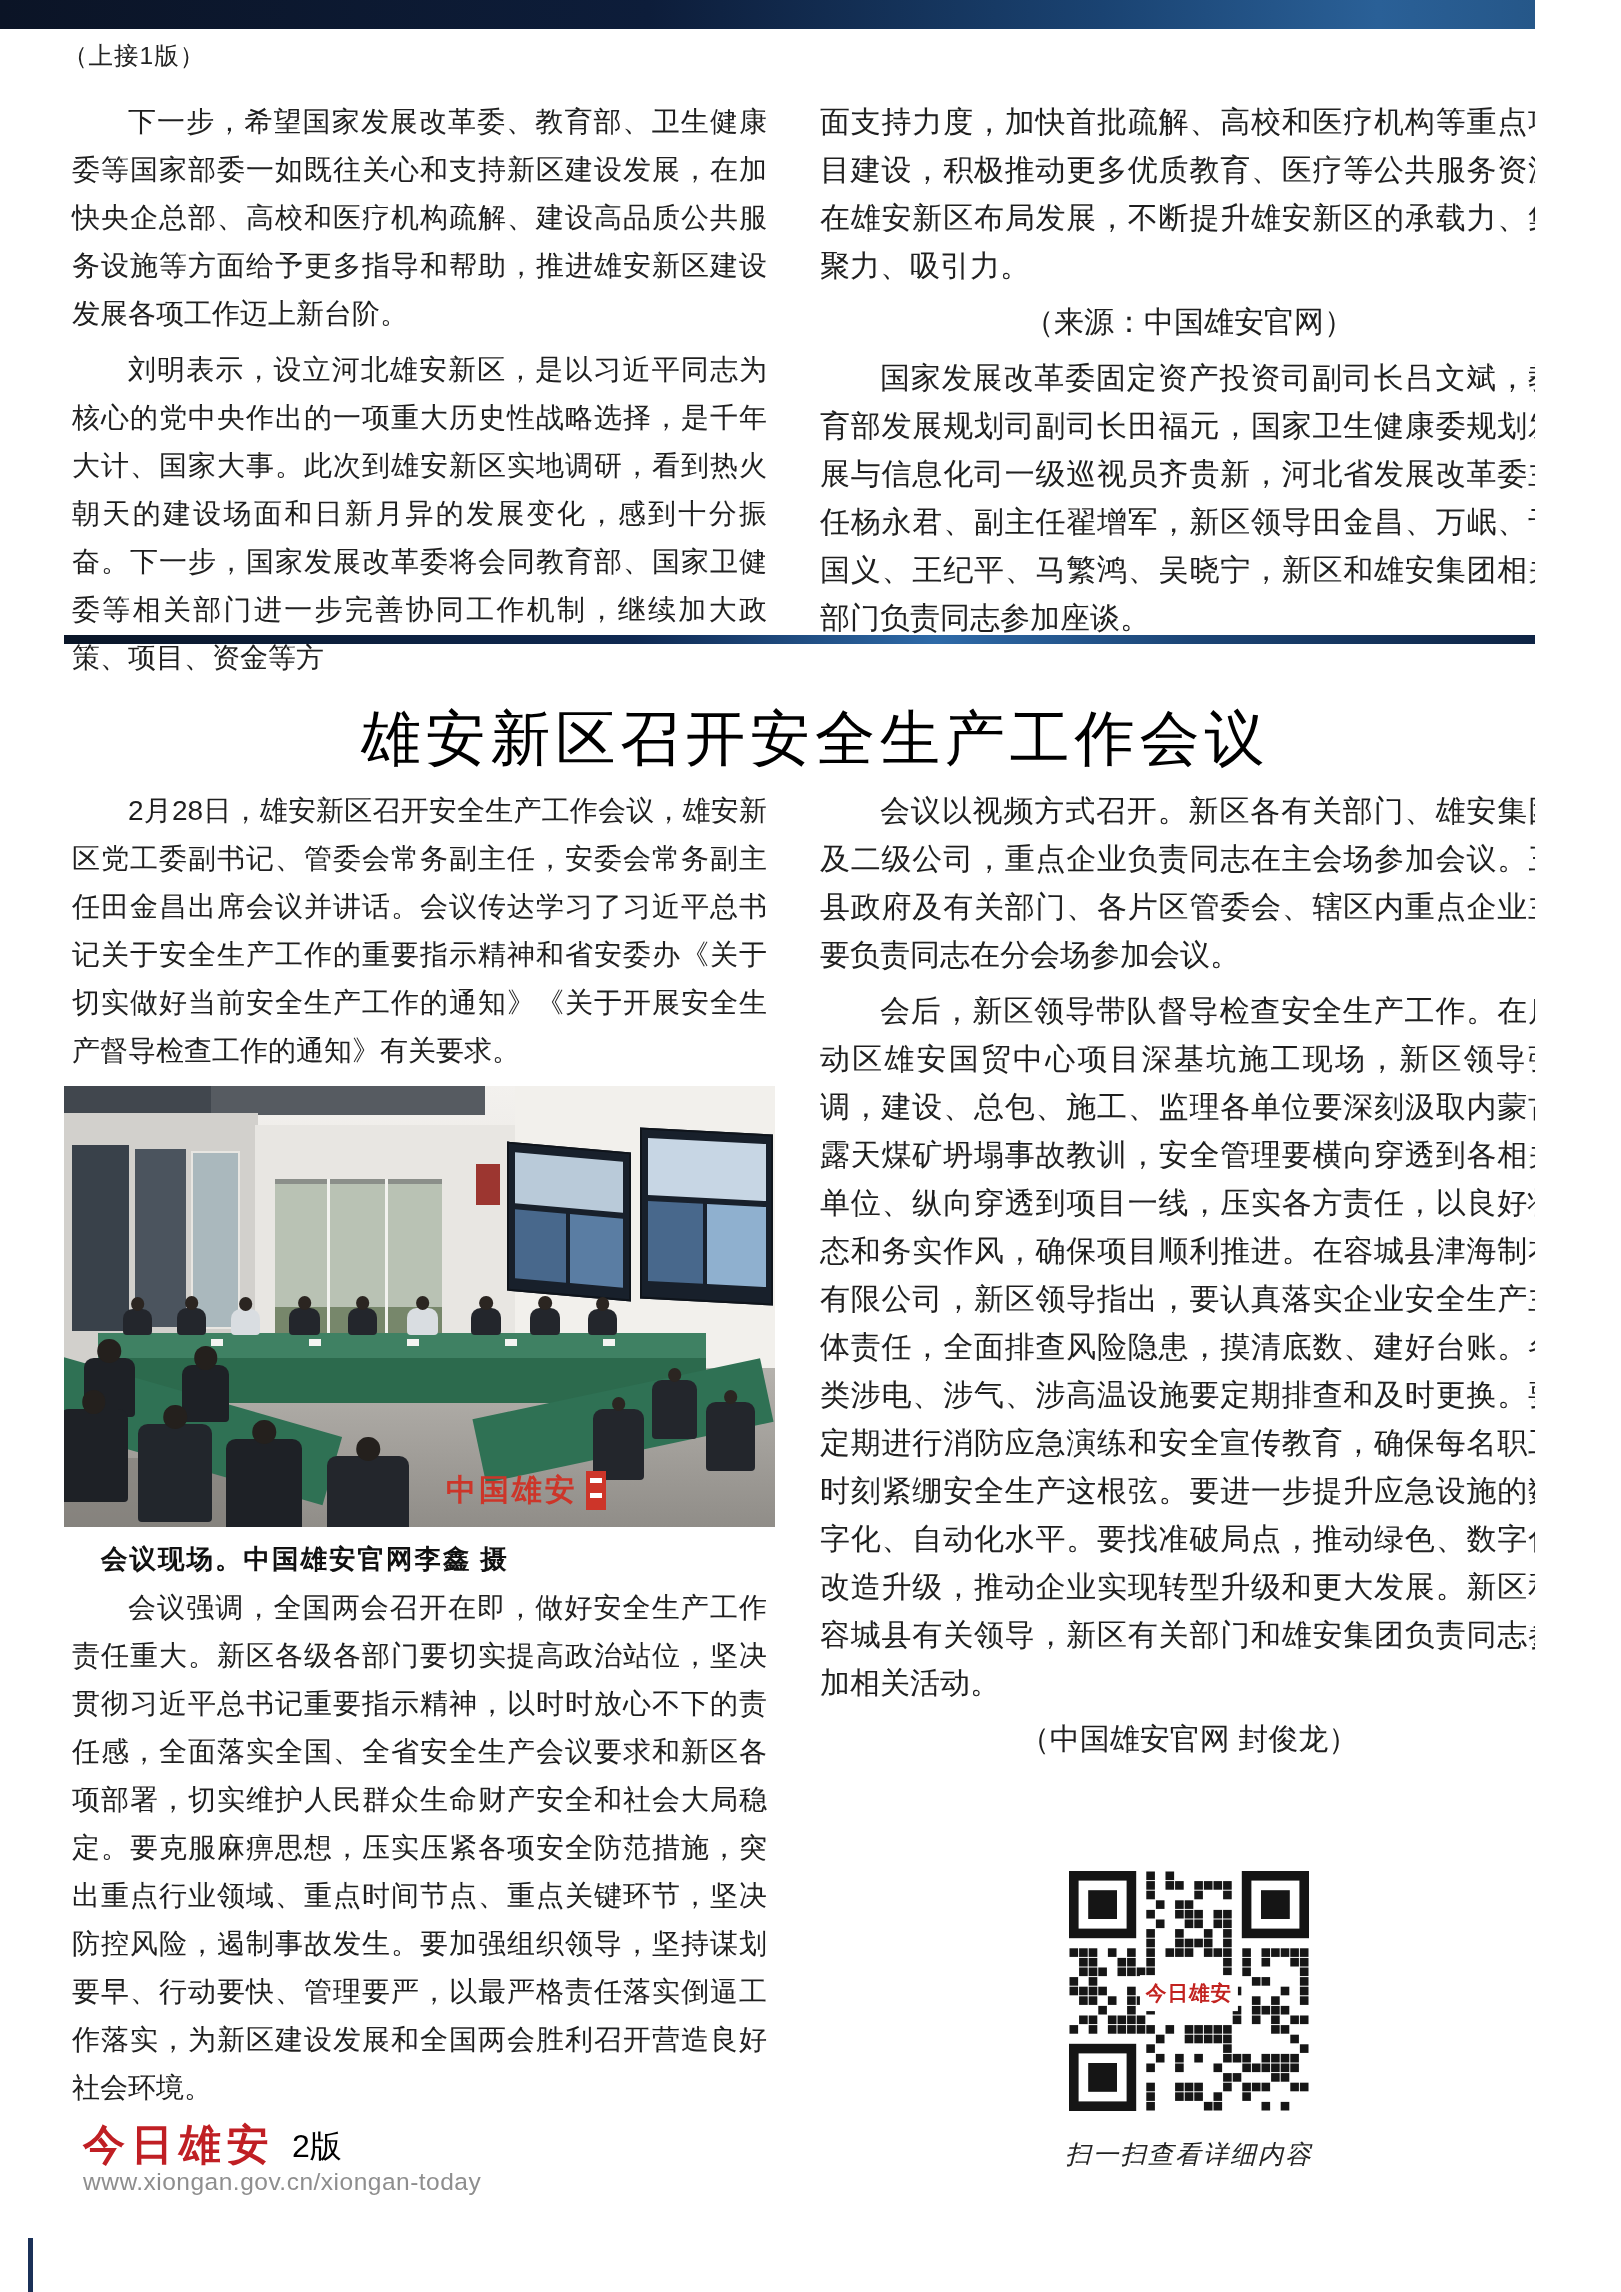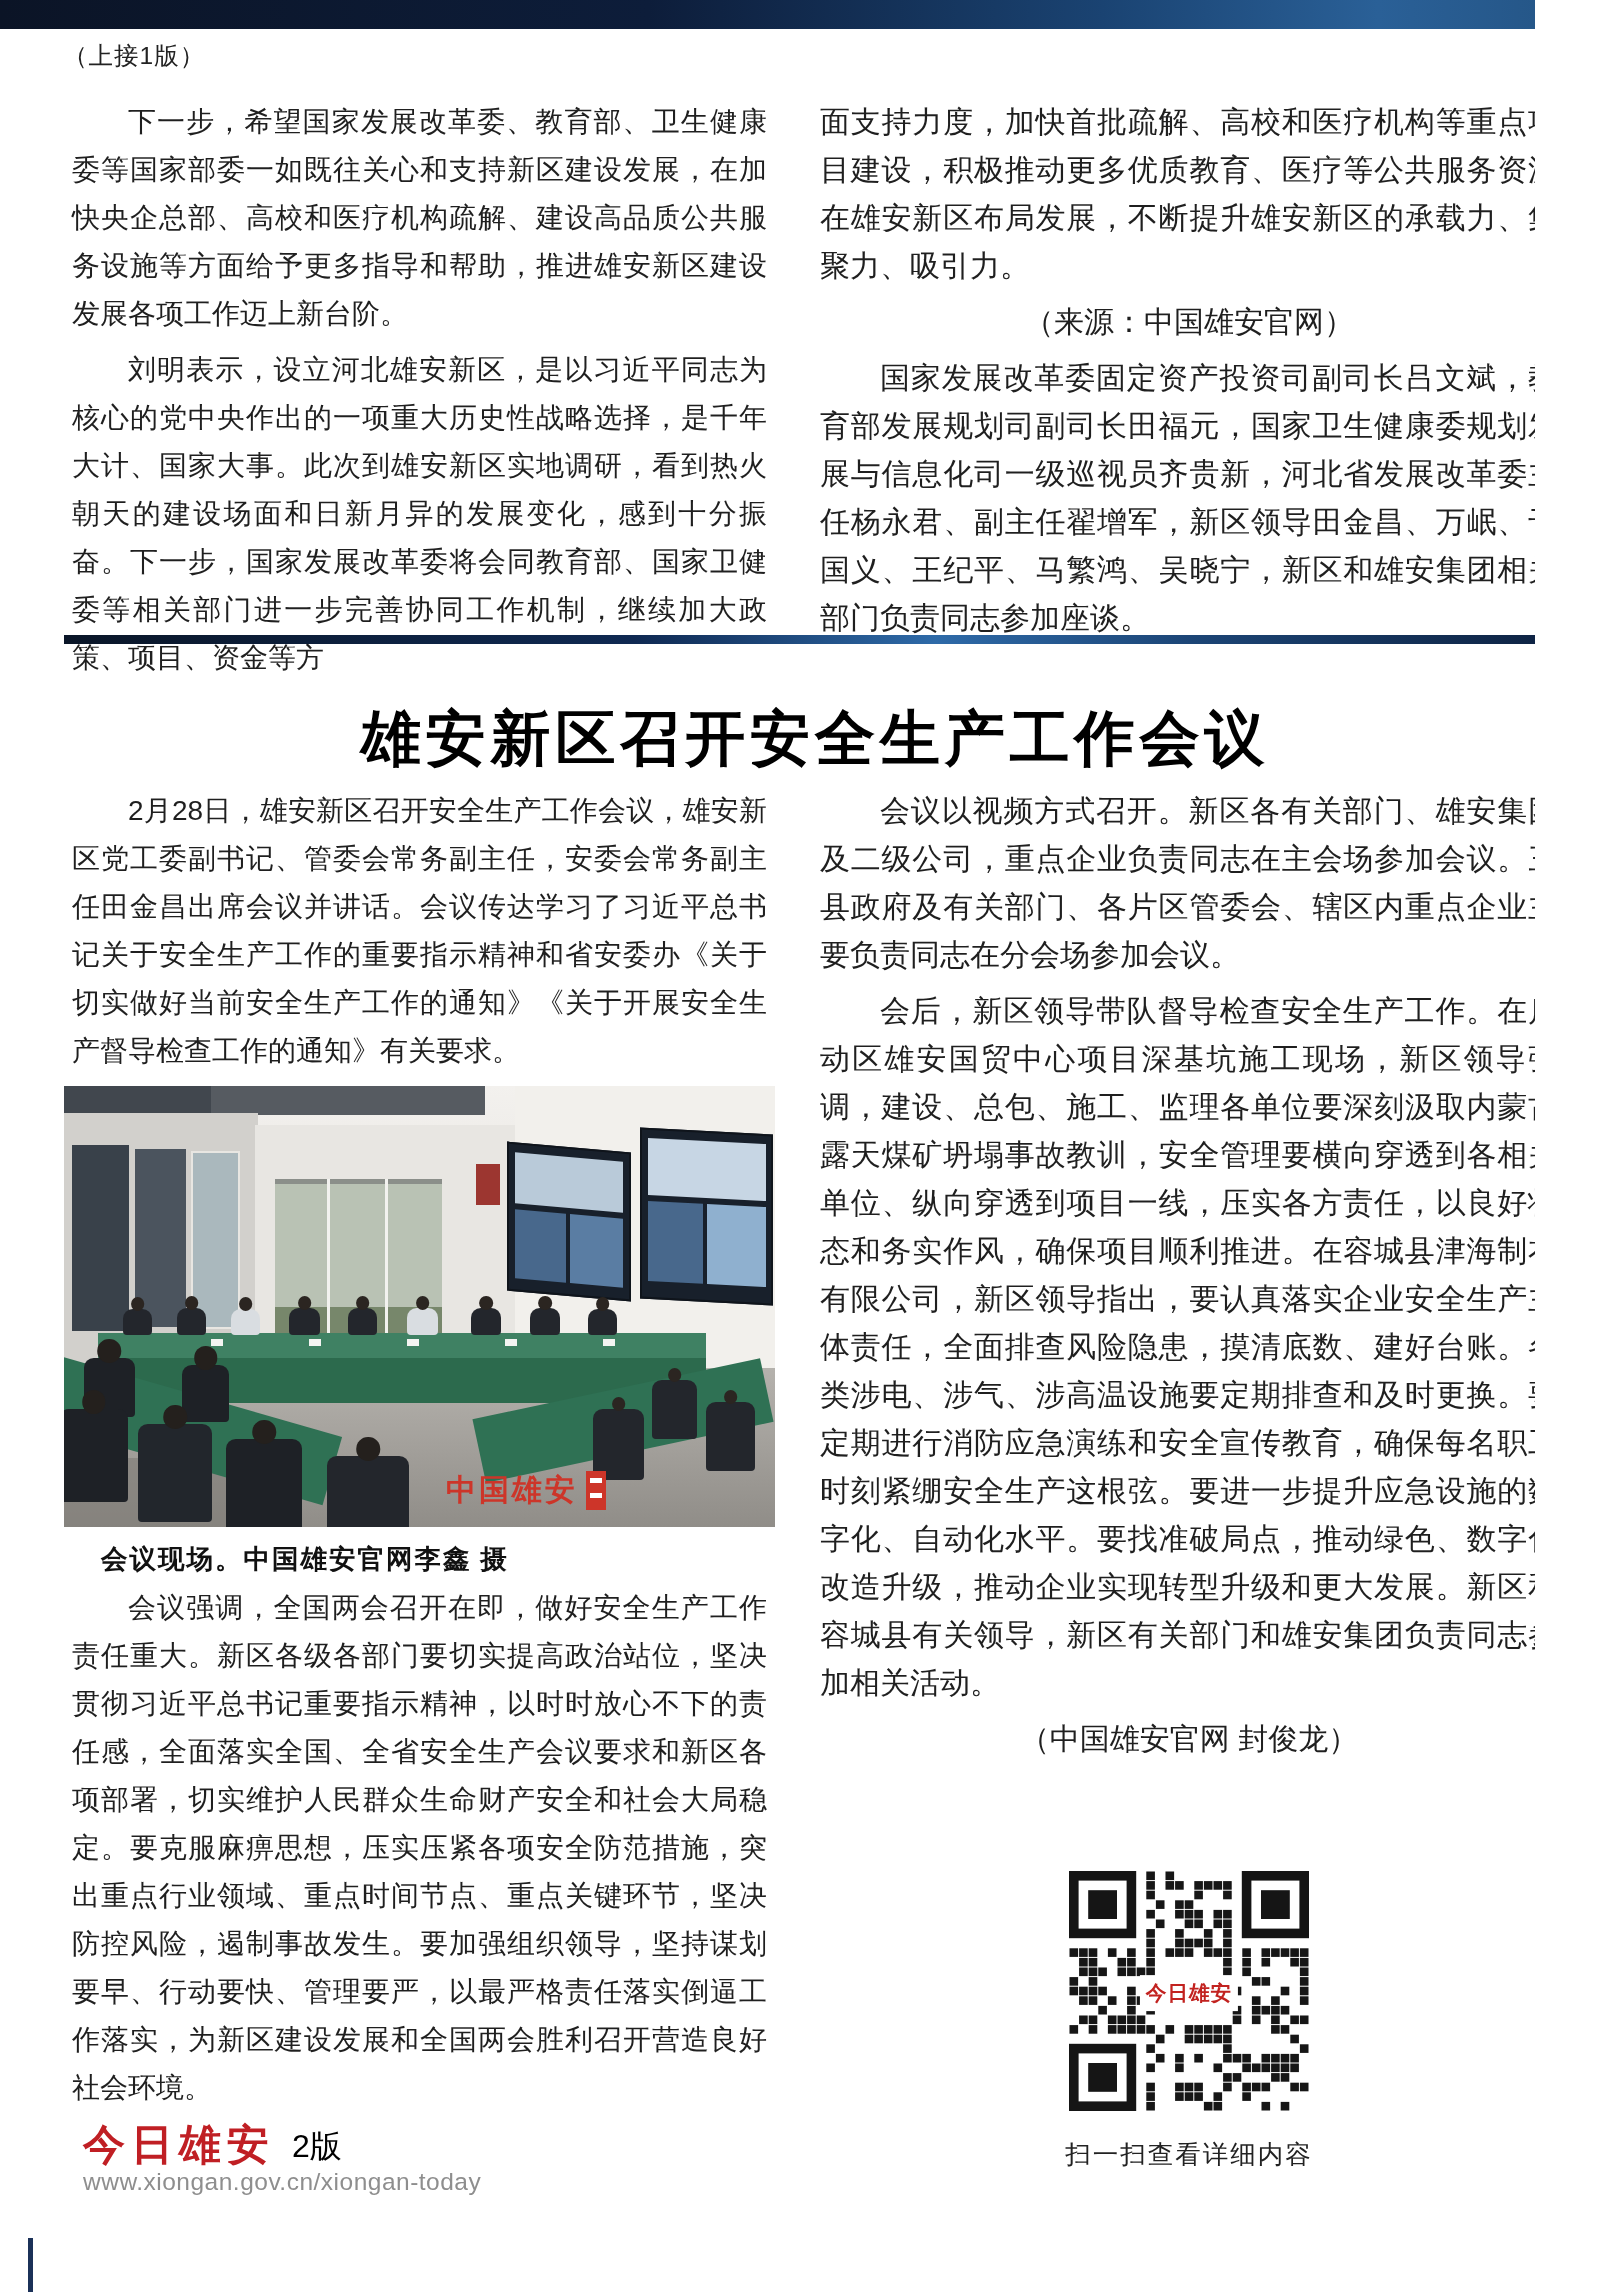--- a/index.html
+++ b/index.html
@@ -16,21 +16,21 @@
   .col{position:absolute;}
   .col-l{left:64px;width:711px;}
   .col-r{left:812px;width:754px;}
   .a1{top:90px;}
   .a2{top:779px;}
   p.body{margin:8px;font-size:28px;line-height:48px;text-align:justify;text-indent:2em;color:#1f1f1f;}
   .col-r p.body{font-size:30px;}
   p.noindent{text-indent:0;}
   p.centerline{text-align:center;text-indent:0;}
   .headline{position:absolute;left:64px;top:659px;width:1502px;text-align:center;
-    font-family:"Liberation Serif","DejaVu Serif",serif;font-weight:700;font-size:60px;
+    font-family:"Liberation Serif","DejaVu Serif",serif;font-weight:400;font-size:60px;
     letter-spacing:4.9px;color:#000;}
   
   .photo{position:relative;width:711px;height:441px;margin-top:11px;overflow:hidden;background:#d9d7d3;}
   .photo div{position:absolute;}
   .person{background:#23262c;border-radius:9.8px 9.8px 3.9px 3.9px;}
   .person::before{content:'';position:absolute;top:-11.8px;left:50%;transform:translateX(-50%);
     width:13.7px;height:13.7px;border-radius:50%;background:#2b2521;}
   .p-lg::before{width:23.5px;height:23.5px;top:-18.6px;background:#24201d;}
   .caption{margin-top:13.7px;padding-left:37px;font-family:"Liberation Serif","DejaVu Serif",serif;
     font-weight:700;font-size:26.5px;letter-spacing:2px;color:#111;}
@@ -38,21 +38,21 @@
   .watermark{position:absolute;left:382px;bottom:15.7px;display:flex;align-items:center;
     font-family:"Liberation Serif","DejaVu Serif",serif;font-weight:700;font-size:30px;
     color:#cd3529;letter-spacing:2.9px;}
   .seal{width:19.6px;height:39px;background:#cd3529;margin-left:8.8px;position:relative;}
   .seal i{position:absolute;left:3.9px;width:11.8px;height:4.9px;background:#fff;display:block;}
   
   .qr-wrap{margin:108px auto 0;width:240px;position:relative;}
   .qr-center{position:absolute;left:50%;top:50%;transform:translate(-50%,-50%);
     background:#fff;padding:3.9px 5.9px;color:#c2221f;font-weight:700;font-size:20.6px;
     font-family:"Liberation Serif","DejaVu Serif",serif;letter-spacing:1px;white-space:nowrap;}
-  .qr-caption{margin-top:21.6px;text-align:center;font-size:25.5px;color:#222;letter-spacing:2px;}
+  .qr-caption{margin-top:21.6px;text-align:center;font-size:25.5px;color:#222;letter-spacing:2px;font-style:italic;}
   
   .brand{position:absolute;left:83px;top:2117px;font-family:"Liberation Serif","DejaVu Serif",serif;
     font-weight:700;font-size:42px;color:#c01f24;letter-spacing:5.9px;}
   .pageno{position:absolute;left:292px;top:2125px;font-size:32px;color:#000000;}
   .siteurl{position:absolute;left:83px;top:2168px;font-size:24.5px;color:#8e8e8e;letter-spacing:0.5px;}
 </style>
 </head>
 <body>
 
 <div class="page">

